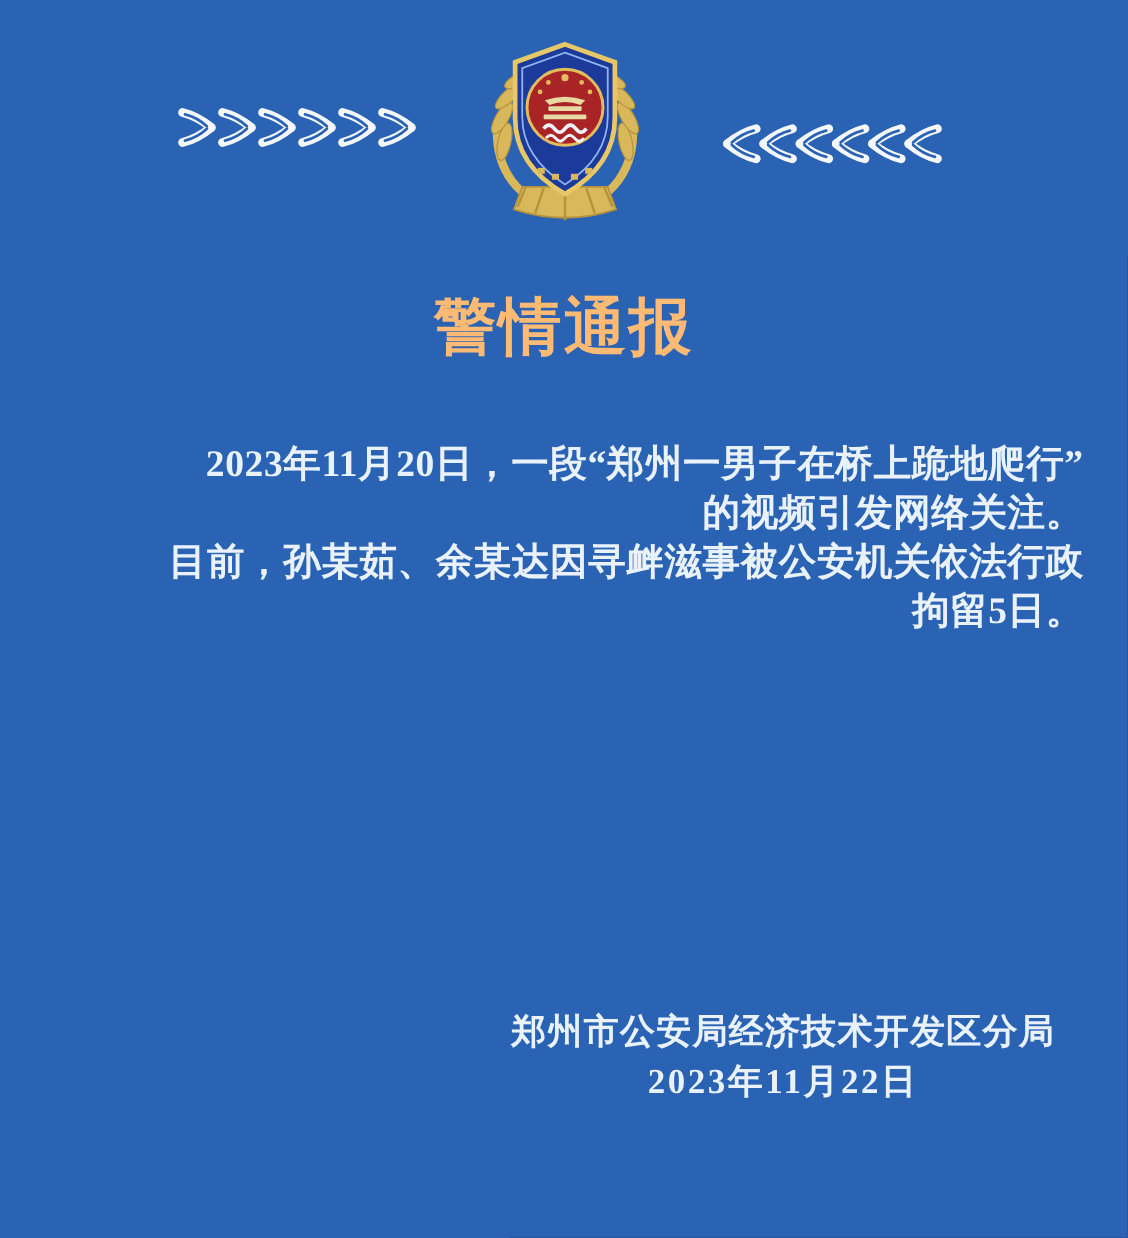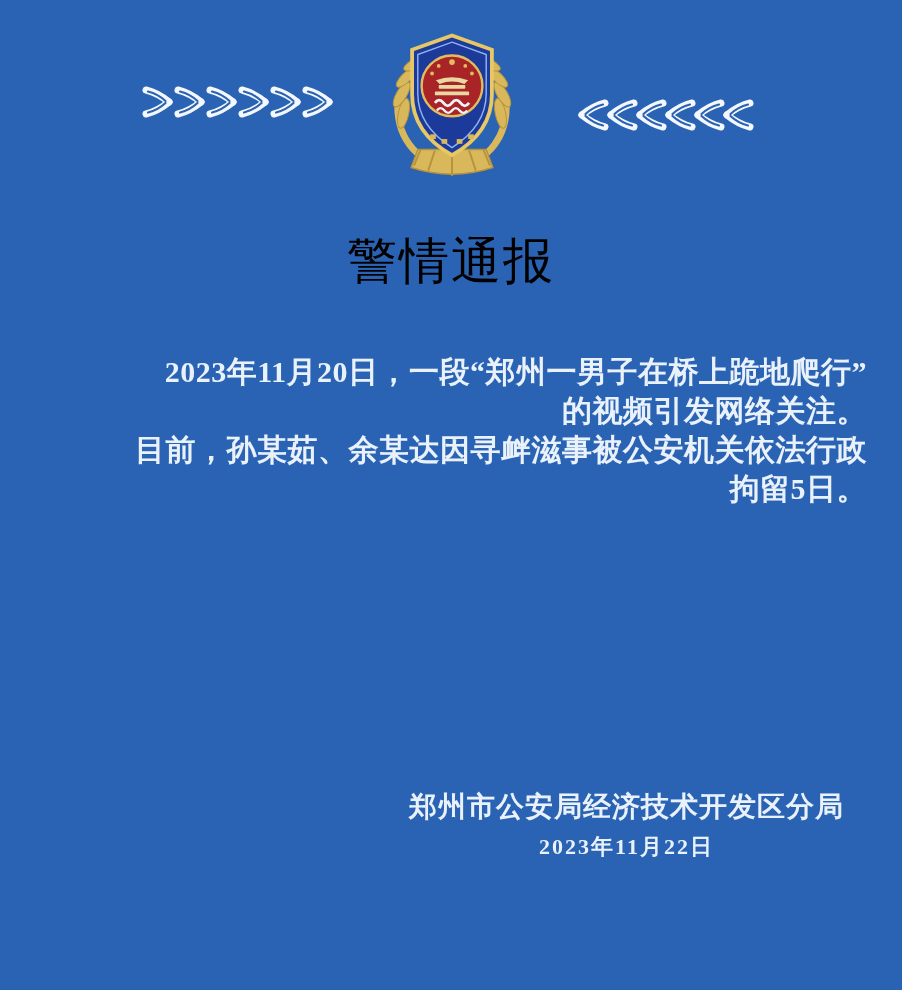--- a/index.html
+++ b/index.html
@@ -18,56 +18,56 @@
   .arrows-right { left: 578px; top: 97px; }
   .badge { position: absolute; left: 376px; top: 26px; width: 152px; height: 152px; }
   .title {
     position: absolute;
     top: 228px;
     left: 0;
     width: 100%;
     margin: 0;
     text-align: center;
     font-size: 50px;
-    font-weight: 400;
+    font-weight: 700;
     letter-spacing: 2px;
-    color: #000000;
+    color: #fdba74;
   }
   .body {
     position: absolute;
     top: 352px;
     left: 71px;
     width: 796px;
     color: #e9f1fb;
     font-size: 30px;
     font-weight: 600;
     line-height: 39px;
     letter-spacing: 0.5px;
     text-align: right;
   }
   .para {
     margin: 0;
     white-space: pre-line;
     text-indent: 52px;
   }
   .footer {
     position: absolute;
-    top: 787px;
+    top: 806px;
     right: 58px;
     text-align: center;
     color: #e9f1fb;
     font-weight: 600;
   }
   .signature {
     font-size: 28px;
     letter-spacing: 1px;
     line-height: 40px;
   }
   .date {
-    font-size: 22px;
+    font-size: 28px;
     letter-spacing: 2px;
     line-height: 40px;
   }
 </style>
 </head>
 <body>
 
 <div class="page">
 
   <svg class="arrows arrows-left" width="192" height="36" viewBox="0 0 192 36" aria-hidden="true">

